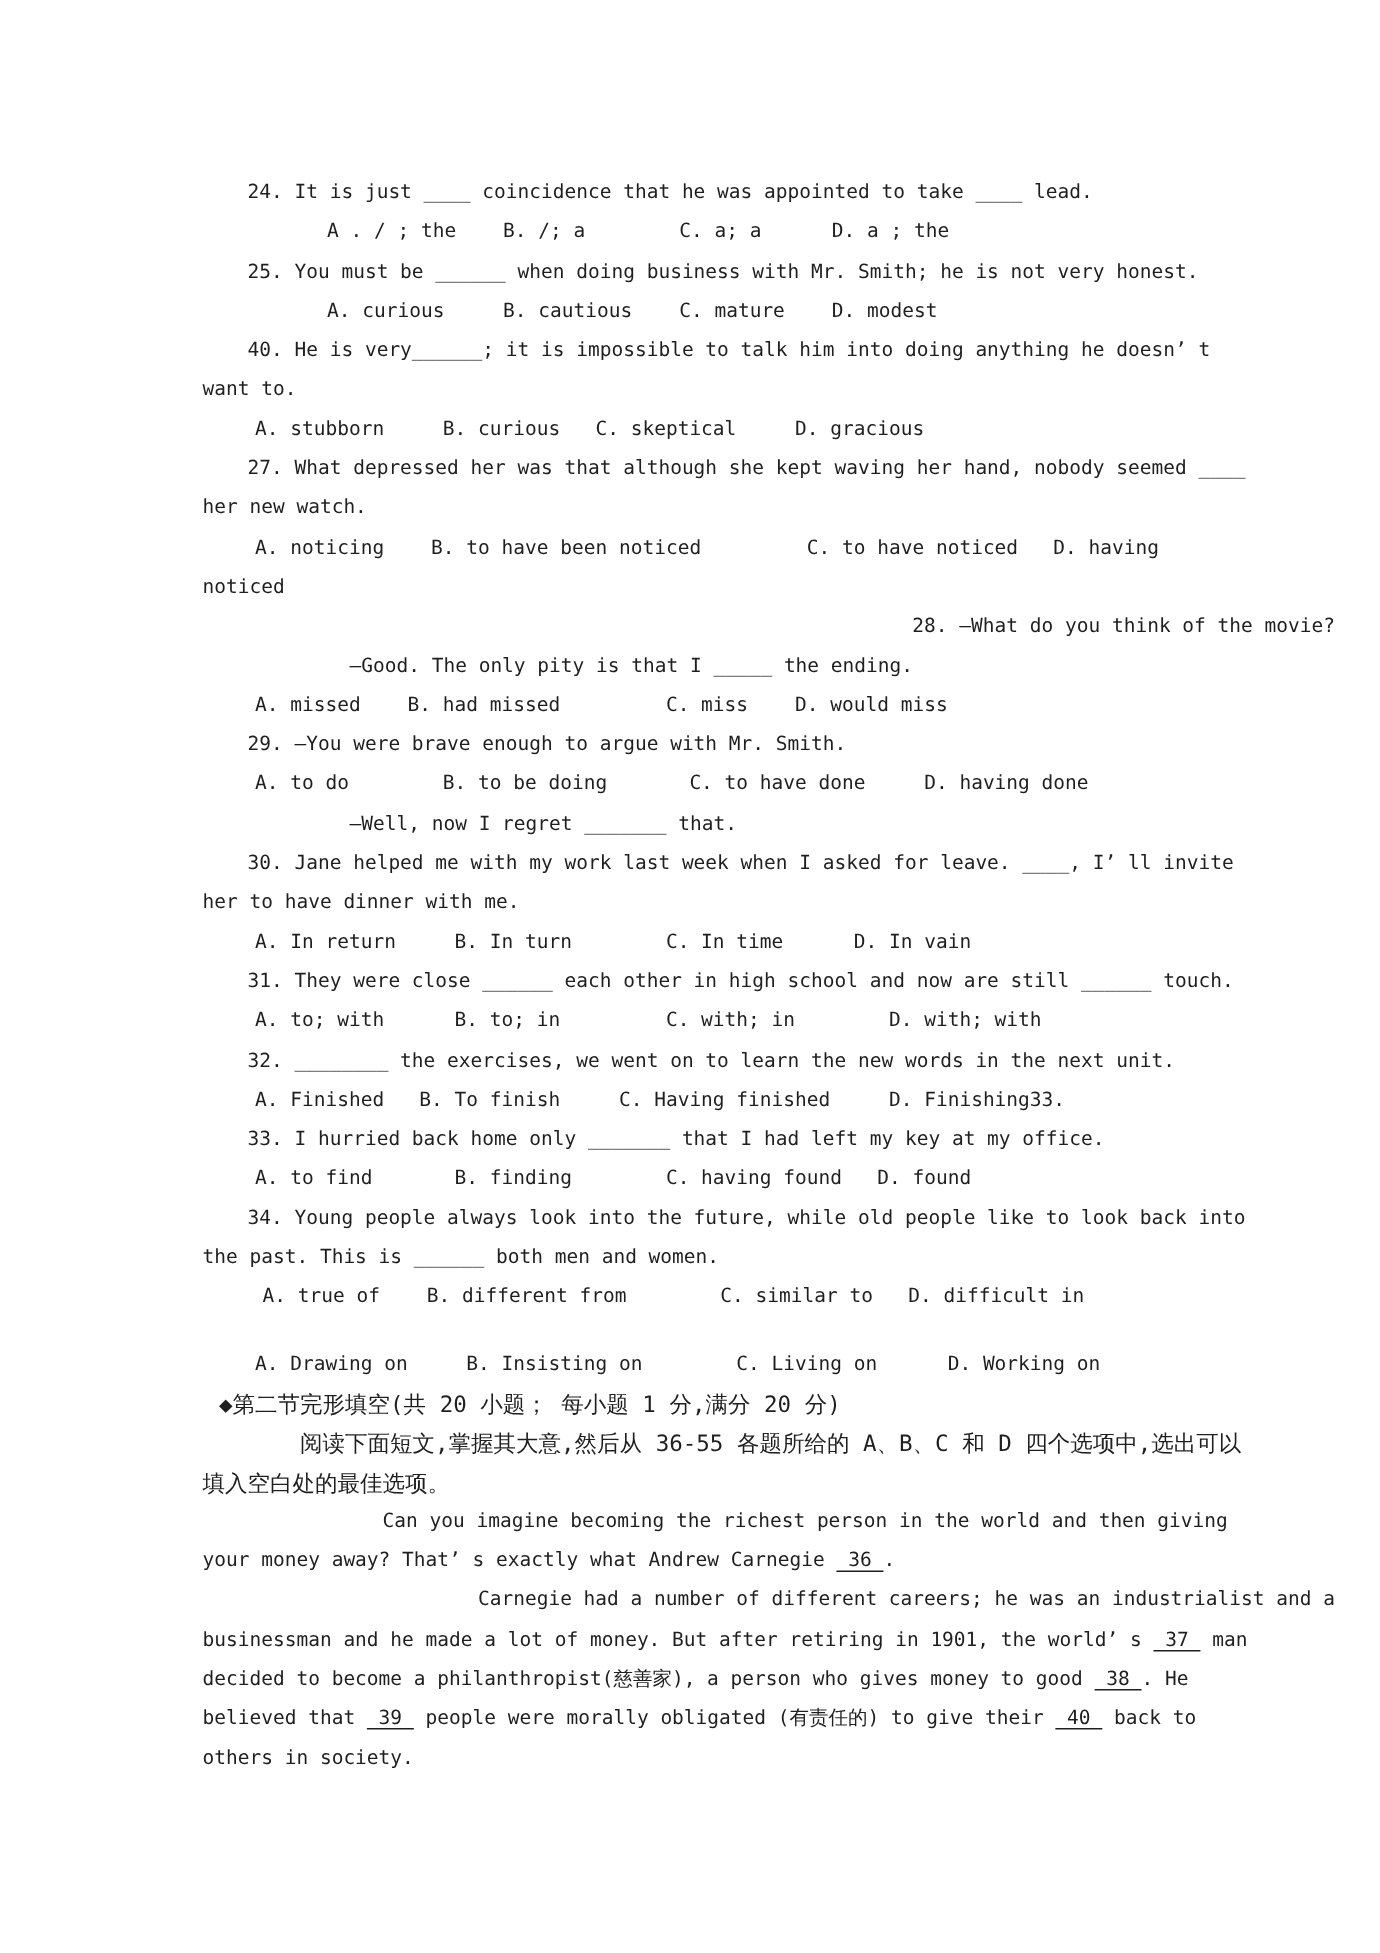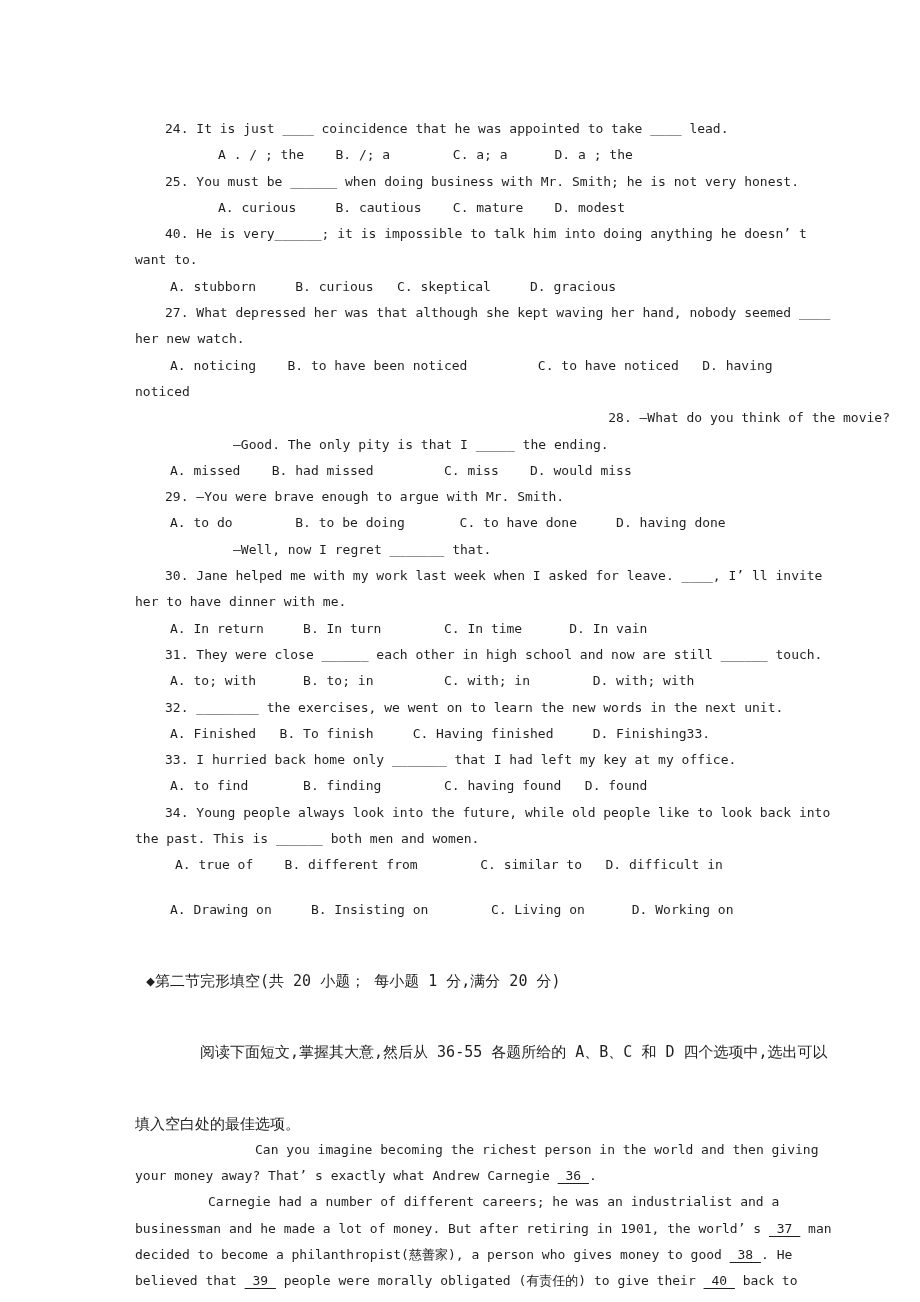--- a/index.html
+++ b/index.html
@@ -21,21 +21,20 @@
     line-height: 26.3px;
     color: #1f1f1f;
   }
   .line {
     white-space: pre-wrap;
     min-height: 26.3px;
   }
   .line.cjk {
     font-size: 15px;
     font-family: "DejaVu Sans Mono", "Liberation Mono", monospace;
-    margin-top: 45px;
   }
   .u {
     text-decoration: underline;
     text-underline-offset: 3px;
   }
 </style>
 </head>
 <body>
 
 <div class="page">
@@ -68,19 +67,19 @@
       <div class="line" style="padding-left: 35px;"><span>A. to find       B. finding        C. having found   D. found</span></div>
       <div class="line" style="padding-left: 30px;"><span>34. Young people always look into the future, while old people like to look back into</span></div>
       <div class="line" style="padding-left: 0px;"><span>the past. This is ______ both men and women.</span></div>
       <div class="line" style="padding-left: 40px;"><span>A. true of    B. different from        C. similar to   D. difficult in</span></div>
       <div class="line" style="padding-left: 35px; margin-top: 18px;"><span>A. Drawing on     B. Insisting on        C. Living on      D. Working on</span></div>
       <div class="line cjk" style="padding-left: 11px;"><span>◆第二节完形填空(共 20 小题； 每小题 1 分,满分 20 分)</span></div>
       <div class="line cjk" style="padding-left: 65px;"><span>阅读下面短文,掌握其大意,然后从 36-55 各题所给的 A、B、C 和 D 四个选项中,选出可以</span></div>
       <div class="line cjk" style="padding-left: 0px;"><span>填入空白处的最佳选项。</span></div>
       <div class="line" style="padding-left: 120px;"><span>Can you imagine becoming the richest person in the world and then giving</span></div>
       <div class="line" style="padding-left: 0px;"><span>your money away? That’ s exactly what Andrew Carnegie </span><span class="u"> 36 </span><span>.</span></div>
-      <div class="line" style="padding-left: 73px;"><span>Carnegie had a number of different careers; he was an industrialist and a</span></div>
+      <div class="line" style="padding-left: 73px; text-align: right;"><span>Carnegie had a number of different careers; he was an industrialist and a</span></div>
       <div class="line" style="padding-left: 0px;"><span>businessman and he made a lot of money. But after retiring in 1901, the world’ s </span><span class="u"> 37 </span><span> man</span></div>
       <div class="line" style="padding-left: 0px;"><span>decided to become a philanthropist(慈善家), a person who gives money to good </span><span class="u"> 38 </span><span>. He</span></div>
       <div class="line" style="padding-left: 0px;"><span>believed that </span><span class="u"> 39 </span><span> people were morally obligated (有责任的) to give their </span><span class="u"> 40 </span><span> back to</span></div>
       <div class="line" style="padding-left: 0px;"><span>others in society.</span></div>
     </div>
 </div>
 
 </body></html>

